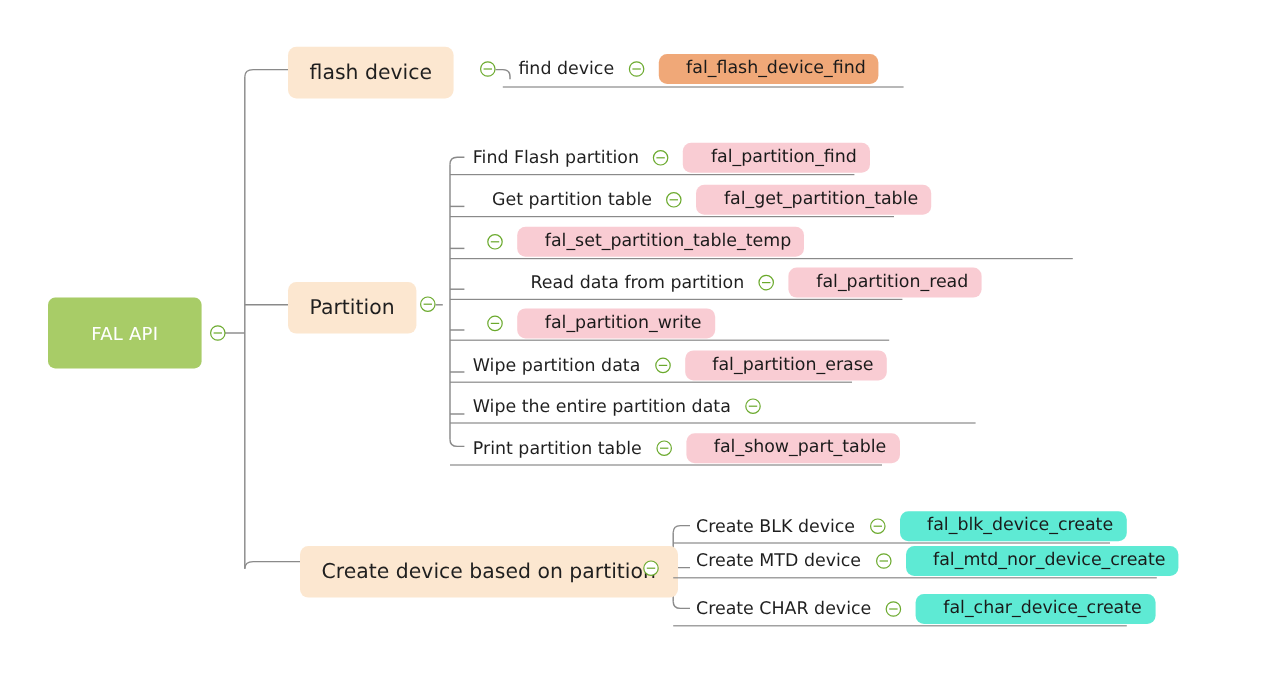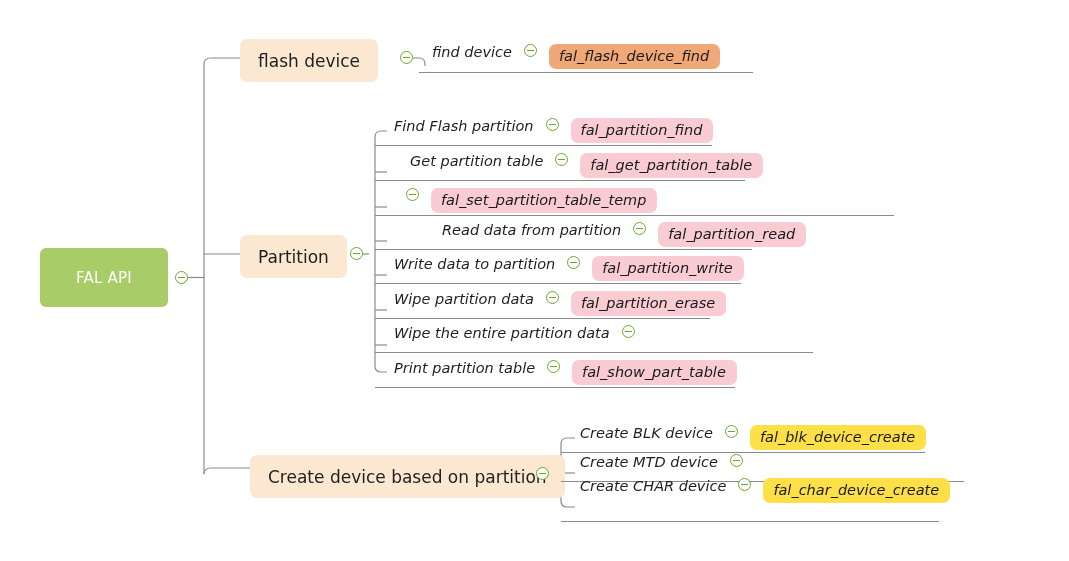--- a/index.html
+++ b/index.html
@@ -68,41 +68,40 @@
     white-space: nowrap;
   }
   #node-flash-device { left: 240px; top: 39px; }
   #node-partition    { left: 240px; top: 235px; }
   #node-create-dev   { left: 250px; top: 455px; }
 
   
   .leaf-row {
     position: absolute;
     display: flex;
-    align-items: flex-start;
+    align-items: center;
     height: 27px;
     white-space: nowrap;
-    font-style: italic;
   }
   .leaf-text {
     font-size: 14.5px;
     color: #1f1f1f;
     white-space: nowrap;
   }
   .badge {
     border-radius: 7px;
-    padding: 3px 11px 4px 10px;
+    padding: 3px 11px 4px 23px;
     font-size: 14.5px;
     color: #1a1a1a;
     white-space: nowrap;
     line-height: 1.25;
   }
   .badge.pink   { background: #f9ccd3; }
   .badge.orange { background: #f0a878; }
-  .badge.green  { background: #fde047; }
+  .badge.green  { background: #5eead4; }
 
   
   .leaf-underline {
     position: absolute;
     height: 1px;
     background: #8a8a8a;
   }
 
   
   .collapse-icon {
@@ -220,21 +219,20 @@
 
   <div class="leaf-underline" style="left:375px; top:249px; width:377px;"></div>
   <div class="leaf-row" style="left:394px; top:222px;margin-left:48px;">
     <span class="leaf-text">Read data from partition</span>
     <span class="collapse-icon gap-left gap-right"></span>
     <span class="badge pink">fal_partition_read</span>
   </div>
 
   <div class="leaf-underline" style="left:375px; top:283px; width:366px;"></div>
   <div class="leaf-row" style="left:394px; top:256px;">
-    <span class="leaf-text">Write data to partition</span>
     <span class="collapse-icon gap-left gap-right"></span>
     <span class="badge pink">fal_partition_write</span>
   </div>
 
   <div class="leaf-underline" style="left:375px; top:318px; width:335px;"></div>
   <div class="leaf-row" style="left:394px; top:291px;">
     <span class="leaf-text">Wipe partition data</span>
     <span class="collapse-icon gap-left gap-right"></span>
     <span class="badge pink">fal_partition_erase</span>
   </div>
@@ -261,22 +259,23 @@
   <div class="leaf-row" style="left:580px; top:425px;">
     <span class="leaf-text">Create BLK device</span>
     <span class="collapse-icon gap-left gap-right"></span>
     <span class="badge green">fal_blk_device_create</span>
   </div>
 
   <div class="leaf-underline" style="left:561px; top:481px; width:403px;"></div>
   <div class="leaf-row" style="left:580px; top:454px;">
     <span class="leaf-text">Create MTD device</span>
     <span class="collapse-icon gap-left gap-right"></span>
+    <span class="badge green">fal_mtd_nor_device_create</span>
   </div>
 
   <div class="leaf-underline" style="left:561px; top:521px; width:378px;"></div>
-  <div class="leaf-row" style="left:580px; top:478px;">
+  <div class="leaf-row" style="left:580px; top:494px;">
     <span class="leaf-text">Create CHAR device</span>
     <span class="collapse-icon gap-left gap-right"></span>
     <span class="badge green">fal_char_device_create</span>
   </div>
 
 </div>
 
 </body></html>

